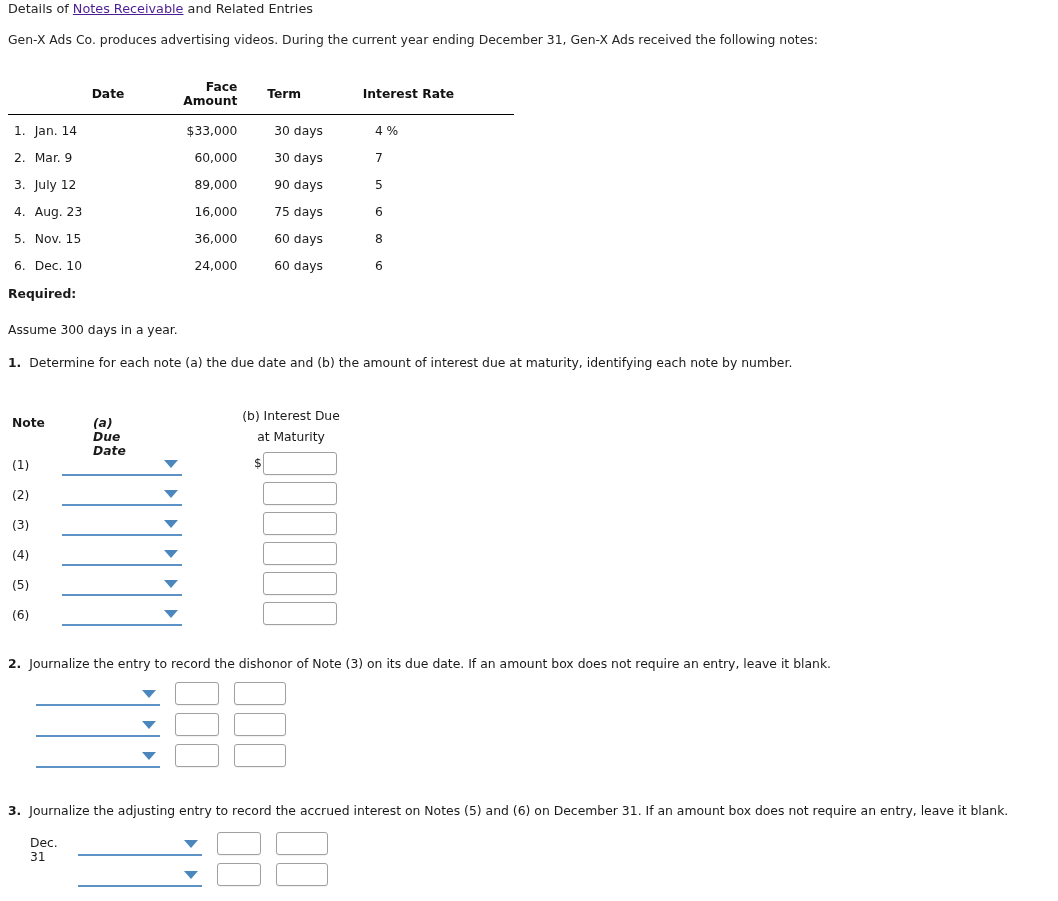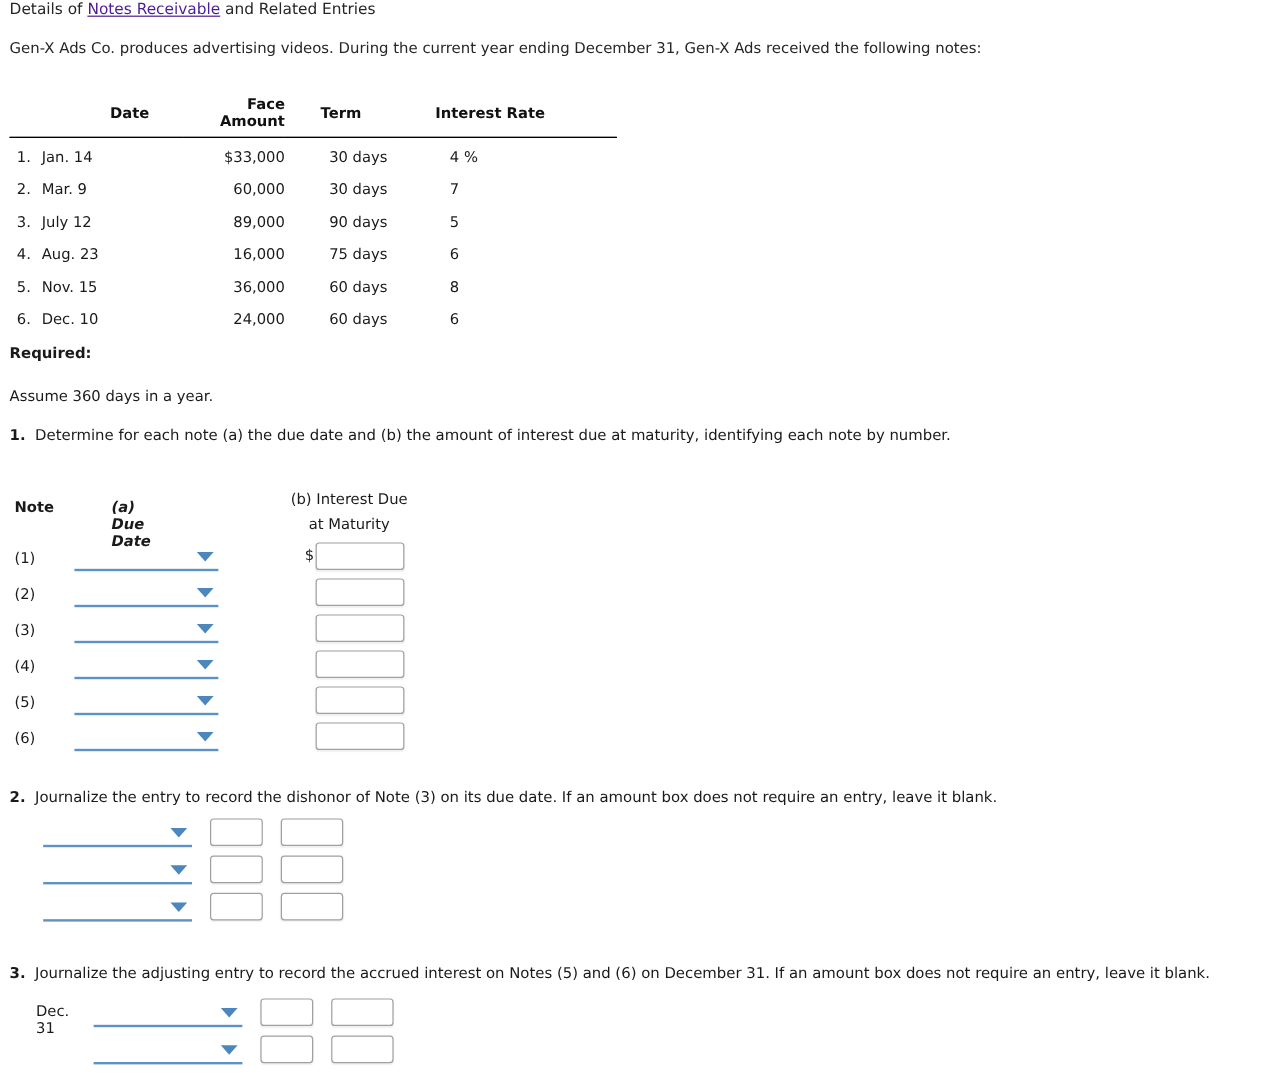--- a/index.html
+++ b/index.html
@@ -208,21 +208,21 @@
         <td class="col-num">6.</td>
         <td class="col-date">Dec. 10</td>
         <td class="col-face">24,000</td>
         <td class="col-term">60 days</td>
         <td class="col-rate">6</td>
       </tr>
     </tbody>
 </table>
 
 <div class="abs" id="required-label">Required:</div>
-<div class="abs" id="assume-line">Assume 360 days in a year.</div>
+<div class="abs" id="assume-line">Assume 300 days in a year.</div>
 <div class="abs" id="req1-line"><span class="num">1.</span>&nbsp;&nbsp;<span>Determine for each note (a) the due date and (b) the amount of interest due at maturity, identifying each note by number.</span></div>
 
 <div class="abs" id="part1">
   <div class="p1-head-note">Note</div>
   <div class="p1-head-due">(a) Due Date</div>
   <div class="p1-head-int">
     <div>(b) Interest Due</div>
     <div>at Maturity</div>
   </div>
   <div id="part1-rows">

